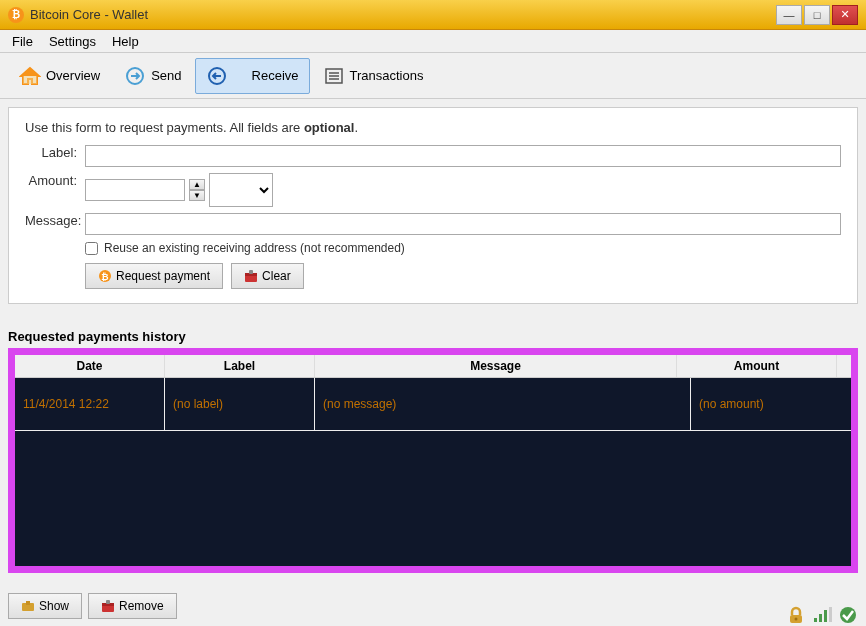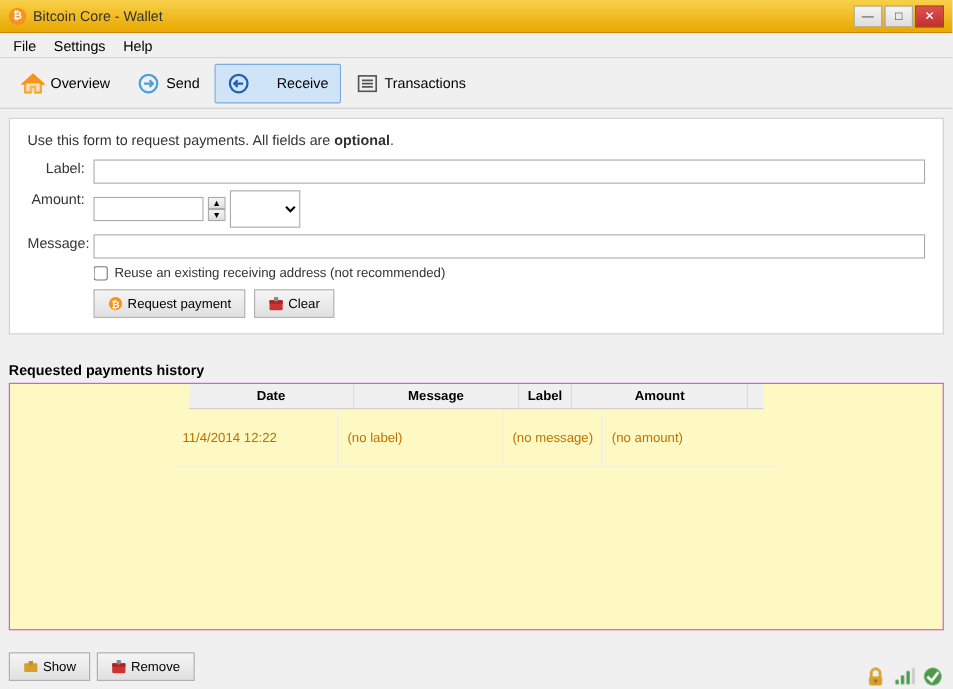--- a/index.html
+++ b/index.html
@@ -236,26 +236,25 @@
       min-height: 0;
     }
     .history-title {
       font-size: 13px;
       font-weight: bold;
       margin-bottom: 4px;
       color: #000000;
     }
     .history-table-wrapper {
       flex: 1;
-      border: 1px solid #d946ef;
-      background: #fef9c3;
+      border: 7px solid #d946ef;
+      background: #0f172a;
       overflow: hidden;
       display: flex;
       flex-direction: column;
-      align-items: center;
     }
     .table-header {
       display: grid;
       grid-template-columns: 150px 150px 1fr 160px 14px;
       background: #f0f0f0;
       border-bottom: 1px solid #ccc;
     }
     .th {
       padding: 4px 8px;
       font-weight: bold;
@@ -447,22 +446,22 @@
         <span>Clear</span>
       </button>
     </div>
   </div>
 
   <div class="history-section">
     <div class="history-title">Requested payments history</div>
     <div class="history-table-wrapper">
       <div class="table-header">
         <div class="th">Date</div>
+        <div class="th">Label</div>
         <div class="th">Message</div>
-        <div class="th">Label</div>
         <div class="th">Amount</div>
         <div class="th"></div>
       </div>
       <div class="table-scroll-area">
         <div class="table-row-data">
           <div class="td">11/4/2014 12:22</div>
           <div class="td">(no label)</div>
           <div class="td">(no message)</div>
           <div class="td">(no amount)</div>
         </div>

